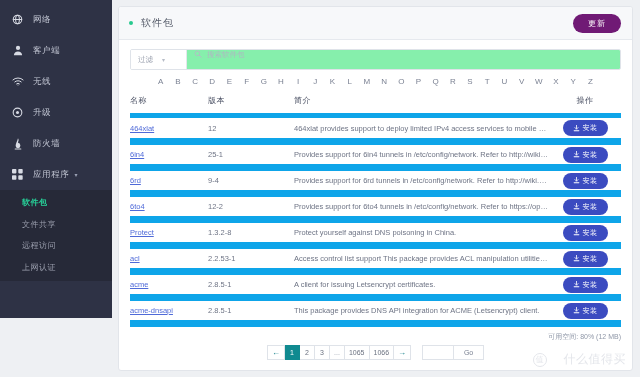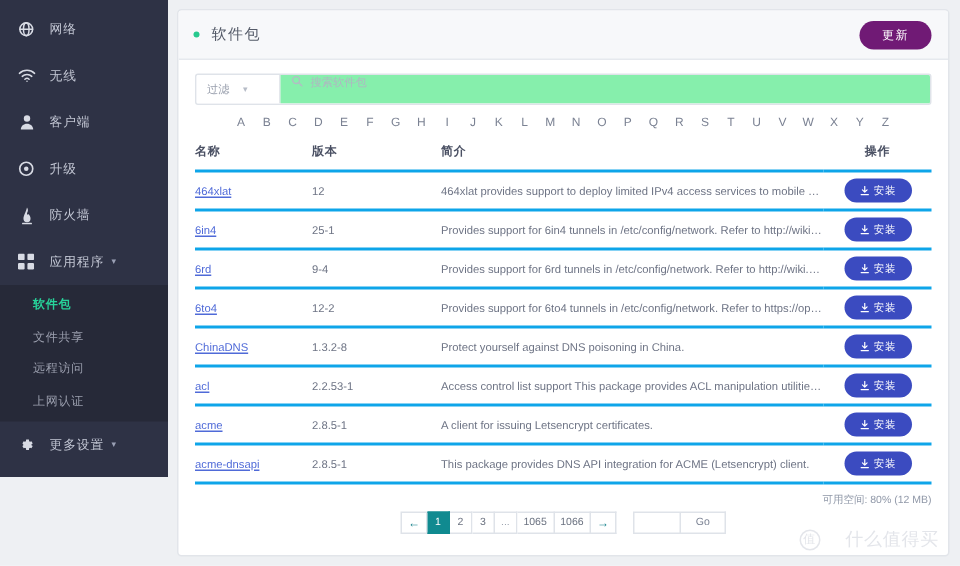--- a/index.html
+++ b/index.html
@@ -177,32 +177,32 @@
     text-align: center;
     cursor: pointer;
     letter-spacing: 0;
   }
 
   
   .tbl { width: 100%; border-collapse: collapse; table-layout: fixed; }
   .tbl th {
     font-size: 8px;
     color: #4a5063;
-    font-weight: bold;
+    font-weight: normal;
     text-align: left;
     padding: 0 0 7px 0;
-    border-bottom: 2px solid #0ea5e9;
+    border-bottom: 5px solid #0ea5e9;
     letter-spacing: .5px;
   }
   .tbl td {
     font-size: 7.5px;
     color: #6e7485;
     padding: 0;
     height: 26px;
-    border-bottom: 2px solid #0ea5e9;
+    border-bottom: 7px solid #0ea5e9;
     vertical-align: middle;
     overflow: hidden;
     white-space: nowrap;
     text-overflow: ellipsis;
   }
   .col-name { width: 78px; }
   .col-ver  { width: 86px; }
   .col-desc { width: auto; }
   .col-act  { width: 72px; text-align: center !important; }
   .tbl th.col-act { text-align: center; }
@@ -315,37 +315,37 @@
             <svg width="11" height="11" viewBox="0 0 16 16" stroke="currentColor" fill="none" stroke-width="1.5" stroke-linecap="round" stroke-linejoin="round">
               <circle cx="8" cy="8" r="6.2"></circle>
               <ellipse cx="8" cy="8" rx="2.7" ry="6.2"></ellipse>
               <line x1="1.9" y1="8" x2="14.1" y2="8"></line>
             </svg>
           </span>
           <span class="nav-label">网络</span>
         </div>
         <div class="nav-item">
           <span class="ic">
+            <svg width="10" height="11" viewBox="0 0 14 16" fill="currentColor">
+              <circle cx="7" cy="4.3" r="3.1"></circle>
+              <path d="M1 15c0-3.4 2.7-5.6 6-5.6S13 11.6 13 15z"></path>
+            </svg>
+          </span>
+          <span class="nav-label">客户端</span>
+        </div>
+        <div class="nav-item">
+          <span class="ic">
             <svg width="12" height="11" viewBox="0 0 18 14" stroke="currentColor" fill="none" stroke-width="1.5" stroke-linecap="round" stroke-linejoin="round">
               <path d="M1.4 4.6a11 11 0 0 1 15.2 0"></path>
               <path d="M4.2 7.6a7 7 0 0 1 9.6 0"></path>
               <path d="M6.9 10.5a3.2 3.2 0 0 1 4.2 0"></path>
               <circle cx="9" cy="12.4" r=".75" fill="currentColor" stroke="none"></circle>
             </svg>
           </span>
           <span class="nav-label">无线</span>
-        </div>
-        <div class="nav-item">
-          <span class="ic">
-            <svg width="10" height="11" viewBox="0 0 14 16" fill="currentColor">
-              <circle cx="7" cy="4.3" r="3.1"></circle>
-              <path d="M1 15c0-3.4 2.7-5.6 6-5.6S13 11.6 13 15z"></path>
-            </svg>
-          </span>
-          <span class="nav-label">客户端</span>
         </div>
         <div class="nav-item">
           <span class="ic">
             <svg width="11" height="11" viewBox="0 0 16 16" fill="none">
               <circle cx="8" cy="8" r="6.3" stroke="currentColor" stroke-width="1.6"></circle>
               <circle cx="8" cy="8" r="2.2" fill="currentColor"></circle>
             </svg>
           </span>
           <span class="nav-label">升级</span>
         </div>
@@ -368,30 +368,20 @@
             </svg>
           </span>
           <span class="nav-label">应用程序</span>
           <span class="caret">▾</span>
         </div>
         <div class="submenu">
           <div class="sub-item active">软件包</div>
           <div class="sub-item">文件共享</div>
           <div class="sub-item">远程访问</div>
           <div class="sub-item">上网认证</div>
-        </div>
-        <div class="nav-item">
-          <span class="ic">
-            <svg width="11" height="11" viewBox="0 0 16 16" fill="currentColor">
-              <path d="M8 5.2A2.8 2.8 0 1 0 8 10.8 2.8 2.8 0 0 0 8 5.2zm0 4.3A1.5 1.5 0 1 1 8 6.5a1.5 1.5 0 0 1 0 3z"></path>
-              <path d="M14.3 9.2l-1.2-.7a5.4 5.4 0 0 0 0-1l1.2-.7-1.3-2.3-1.3.6a5.3 5.3 0 0 0-.9-.5L10.6 3H7.9l-.2 1.6c-.3.1-.6.3-.9.5l-1.3-.6-1.3 2.3 1.2.7a5.4 5.4 0 0 0 0 1l-1.2.7 1.3 2.3 1.3-.6c.3.2.6.4.9.5l.2 1.6h2.7l.2-1.6c.3-.1.6-.3.9-.5l1.3.6z"></path>
-            </svg>
-          </span>
-          <span class="nav-label">更多设置</span>
-          <span class="caret">▾</span>
         </div>
       </div>
   </nav>
 
   <div class="main">
     <div class="card">
 
       <div class="card-head">
         <span class="dot"></span>
         <span class="card-title">软件包</span>
@@ -497,21 +487,21 @@
                 <td class="col-desc desc">Provides support for 6to4 tunnels in /etc/config/network. Refer to https://openw...</td>
                 <td class="col-act"><button class="btn-install">
                     <svg width="7" height="7" viewBox="0 0 14 14" fill="currentColor">
                       <path d="M7 0.6v6.2M7 8.2L3.9 5.1M7 8.2l3.1-3.1" stroke="currentColor" stroke-width="1.6" fill="none" stroke-linecap="round"></path>
                       <rect x="1.4" y="10.6" width="11.2" height="1.7" rx=".6"></rect>
                     </svg>
                     <span>安装</span>
                   </button></td>
               </tr>
               <tr>
-                <td class="col-name"><a class="pkg-link">ChinaDNS</a></td>
+                <td class="col-name"><a class="pkg-link">Protect</a></td>
                 <td class="col-ver">1.3.2-8</td>
                 <td class="col-desc desc">Protect yourself against DNS poisoning in China.</td>
                 <td class="col-act"><button class="btn-install">
                     <svg width="7" height="7" viewBox="0 0 14 14" fill="currentColor">
                       <path d="M7 0.6v6.2M7 8.2L3.9 5.1M7 8.2l3.1-3.1" stroke="currentColor" stroke-width="1.6" fill="none" stroke-linecap="round"></path>
                       <rect x="1.4" y="10.6" width="11.2" height="1.7" rx=".6"></rect>
                     </svg>
                     <span>安装</span>
                   </button></td>
               </tr>

